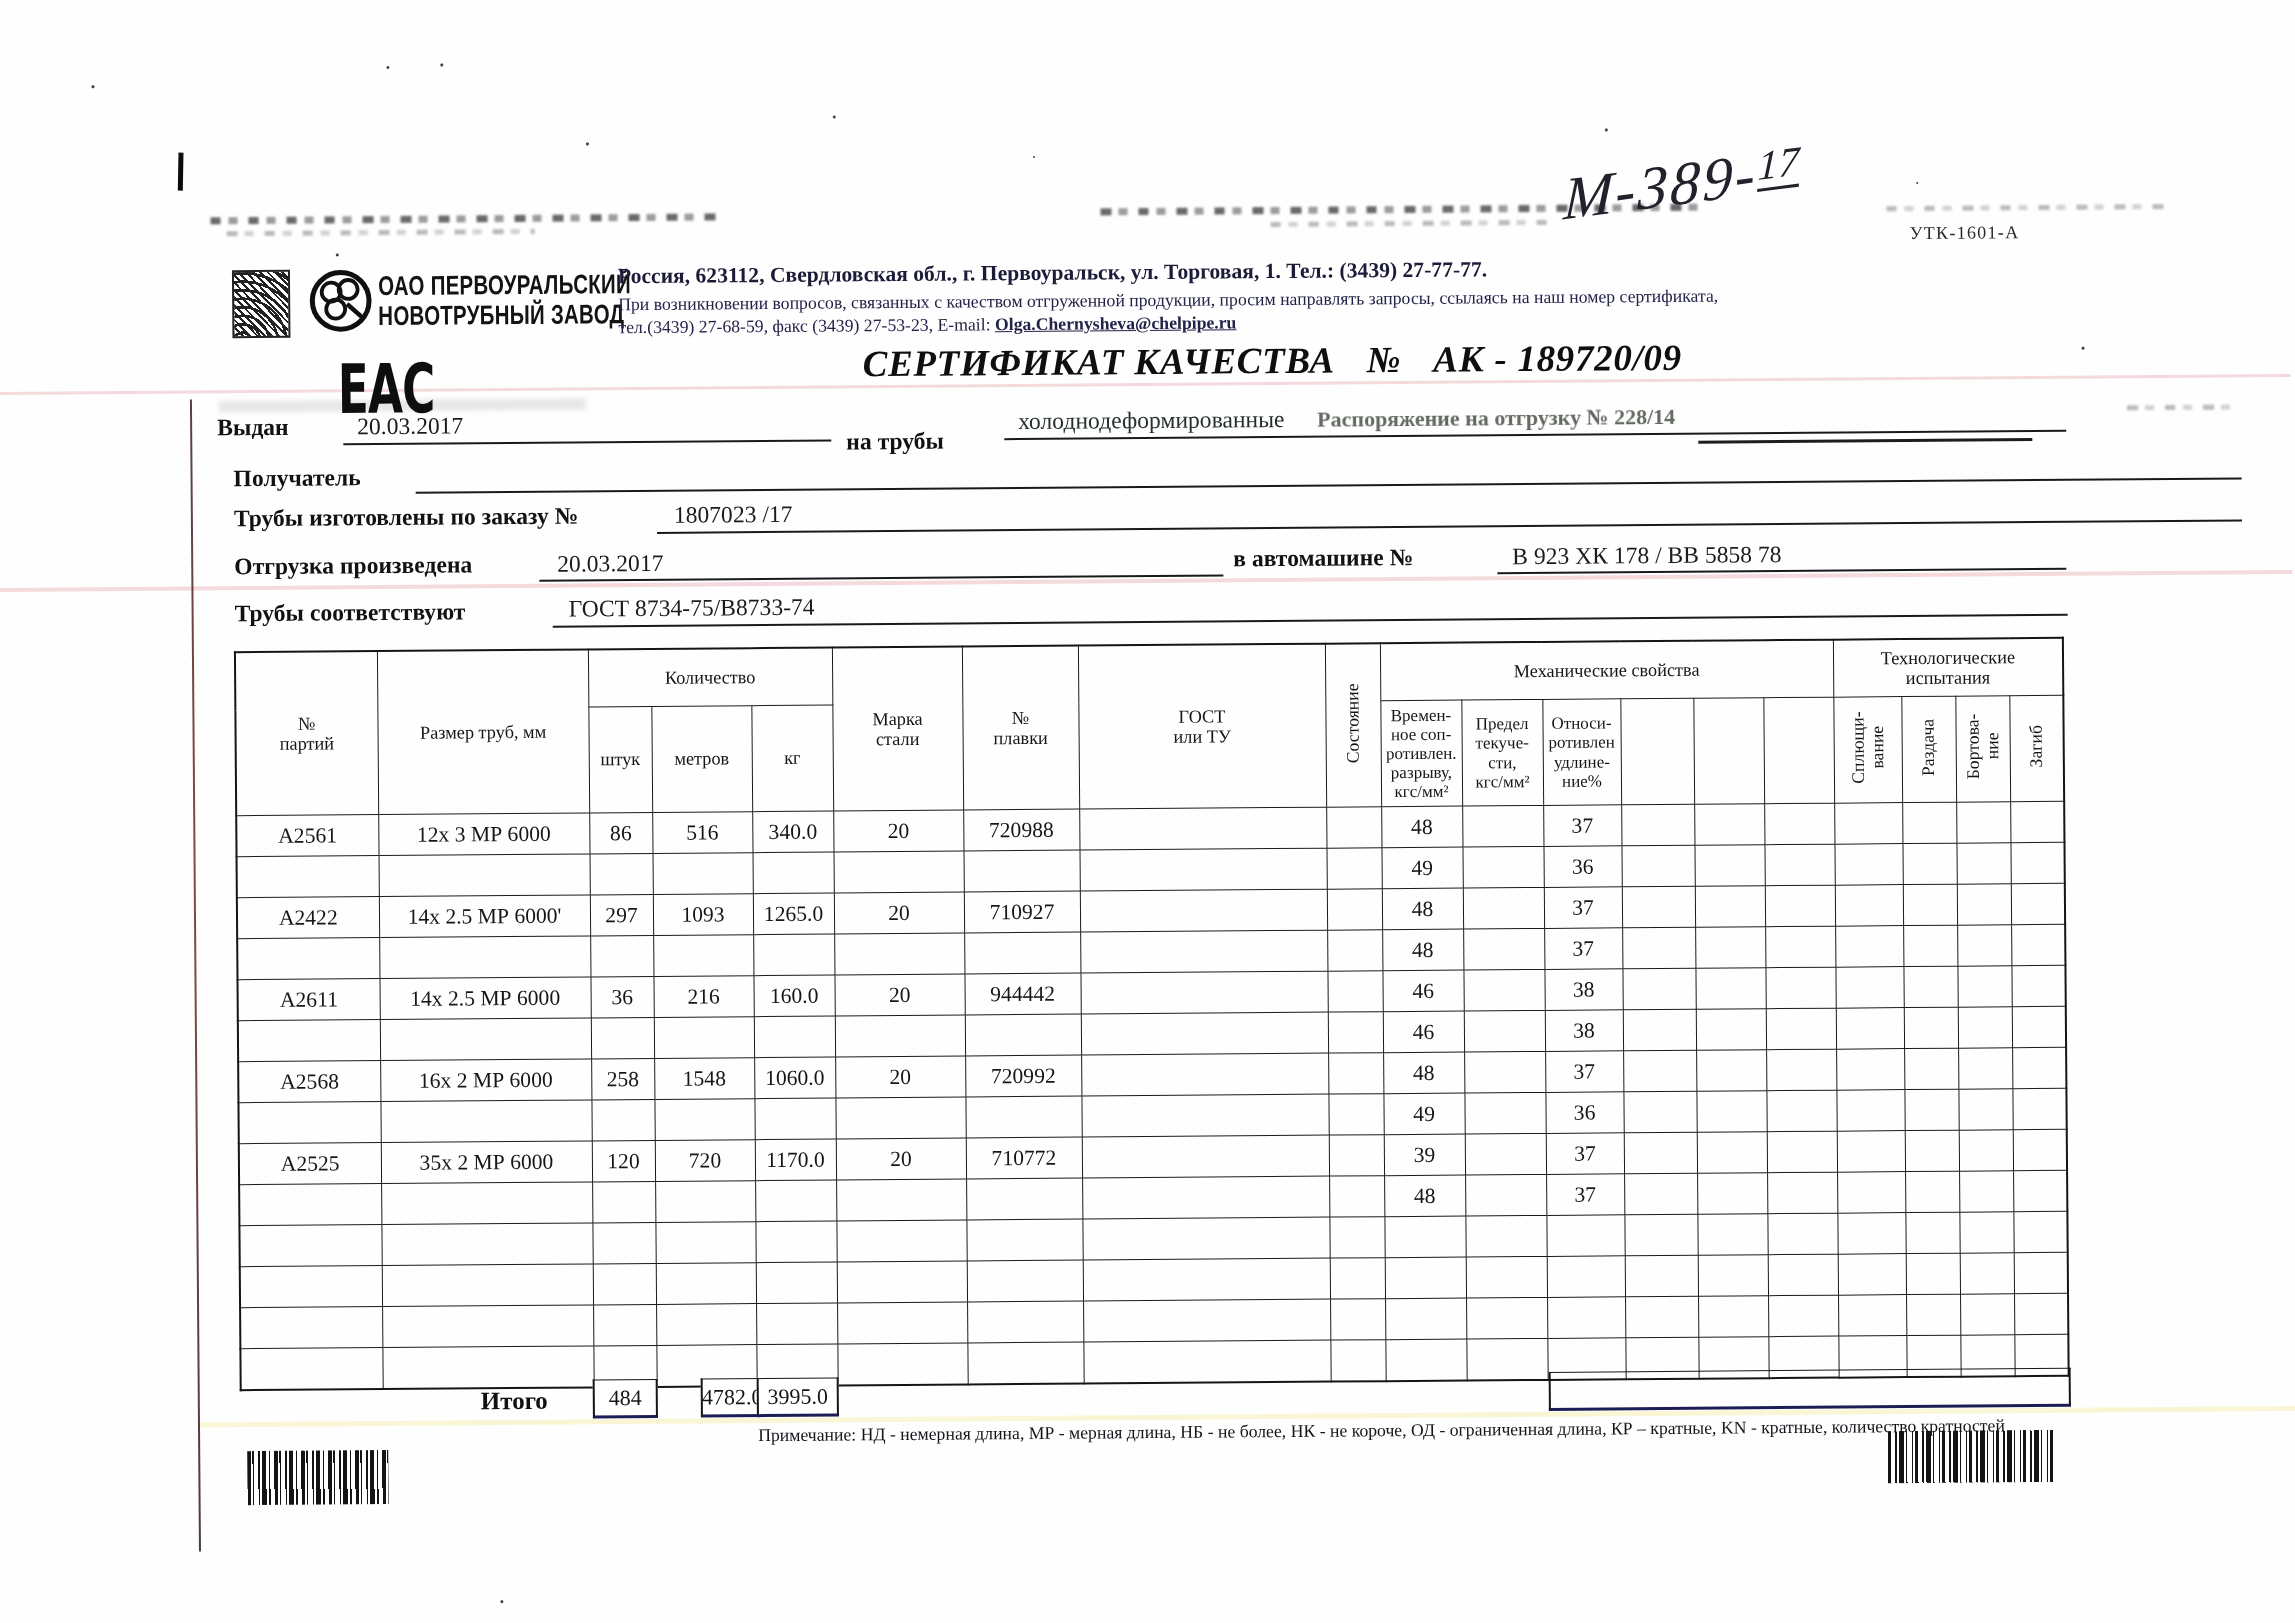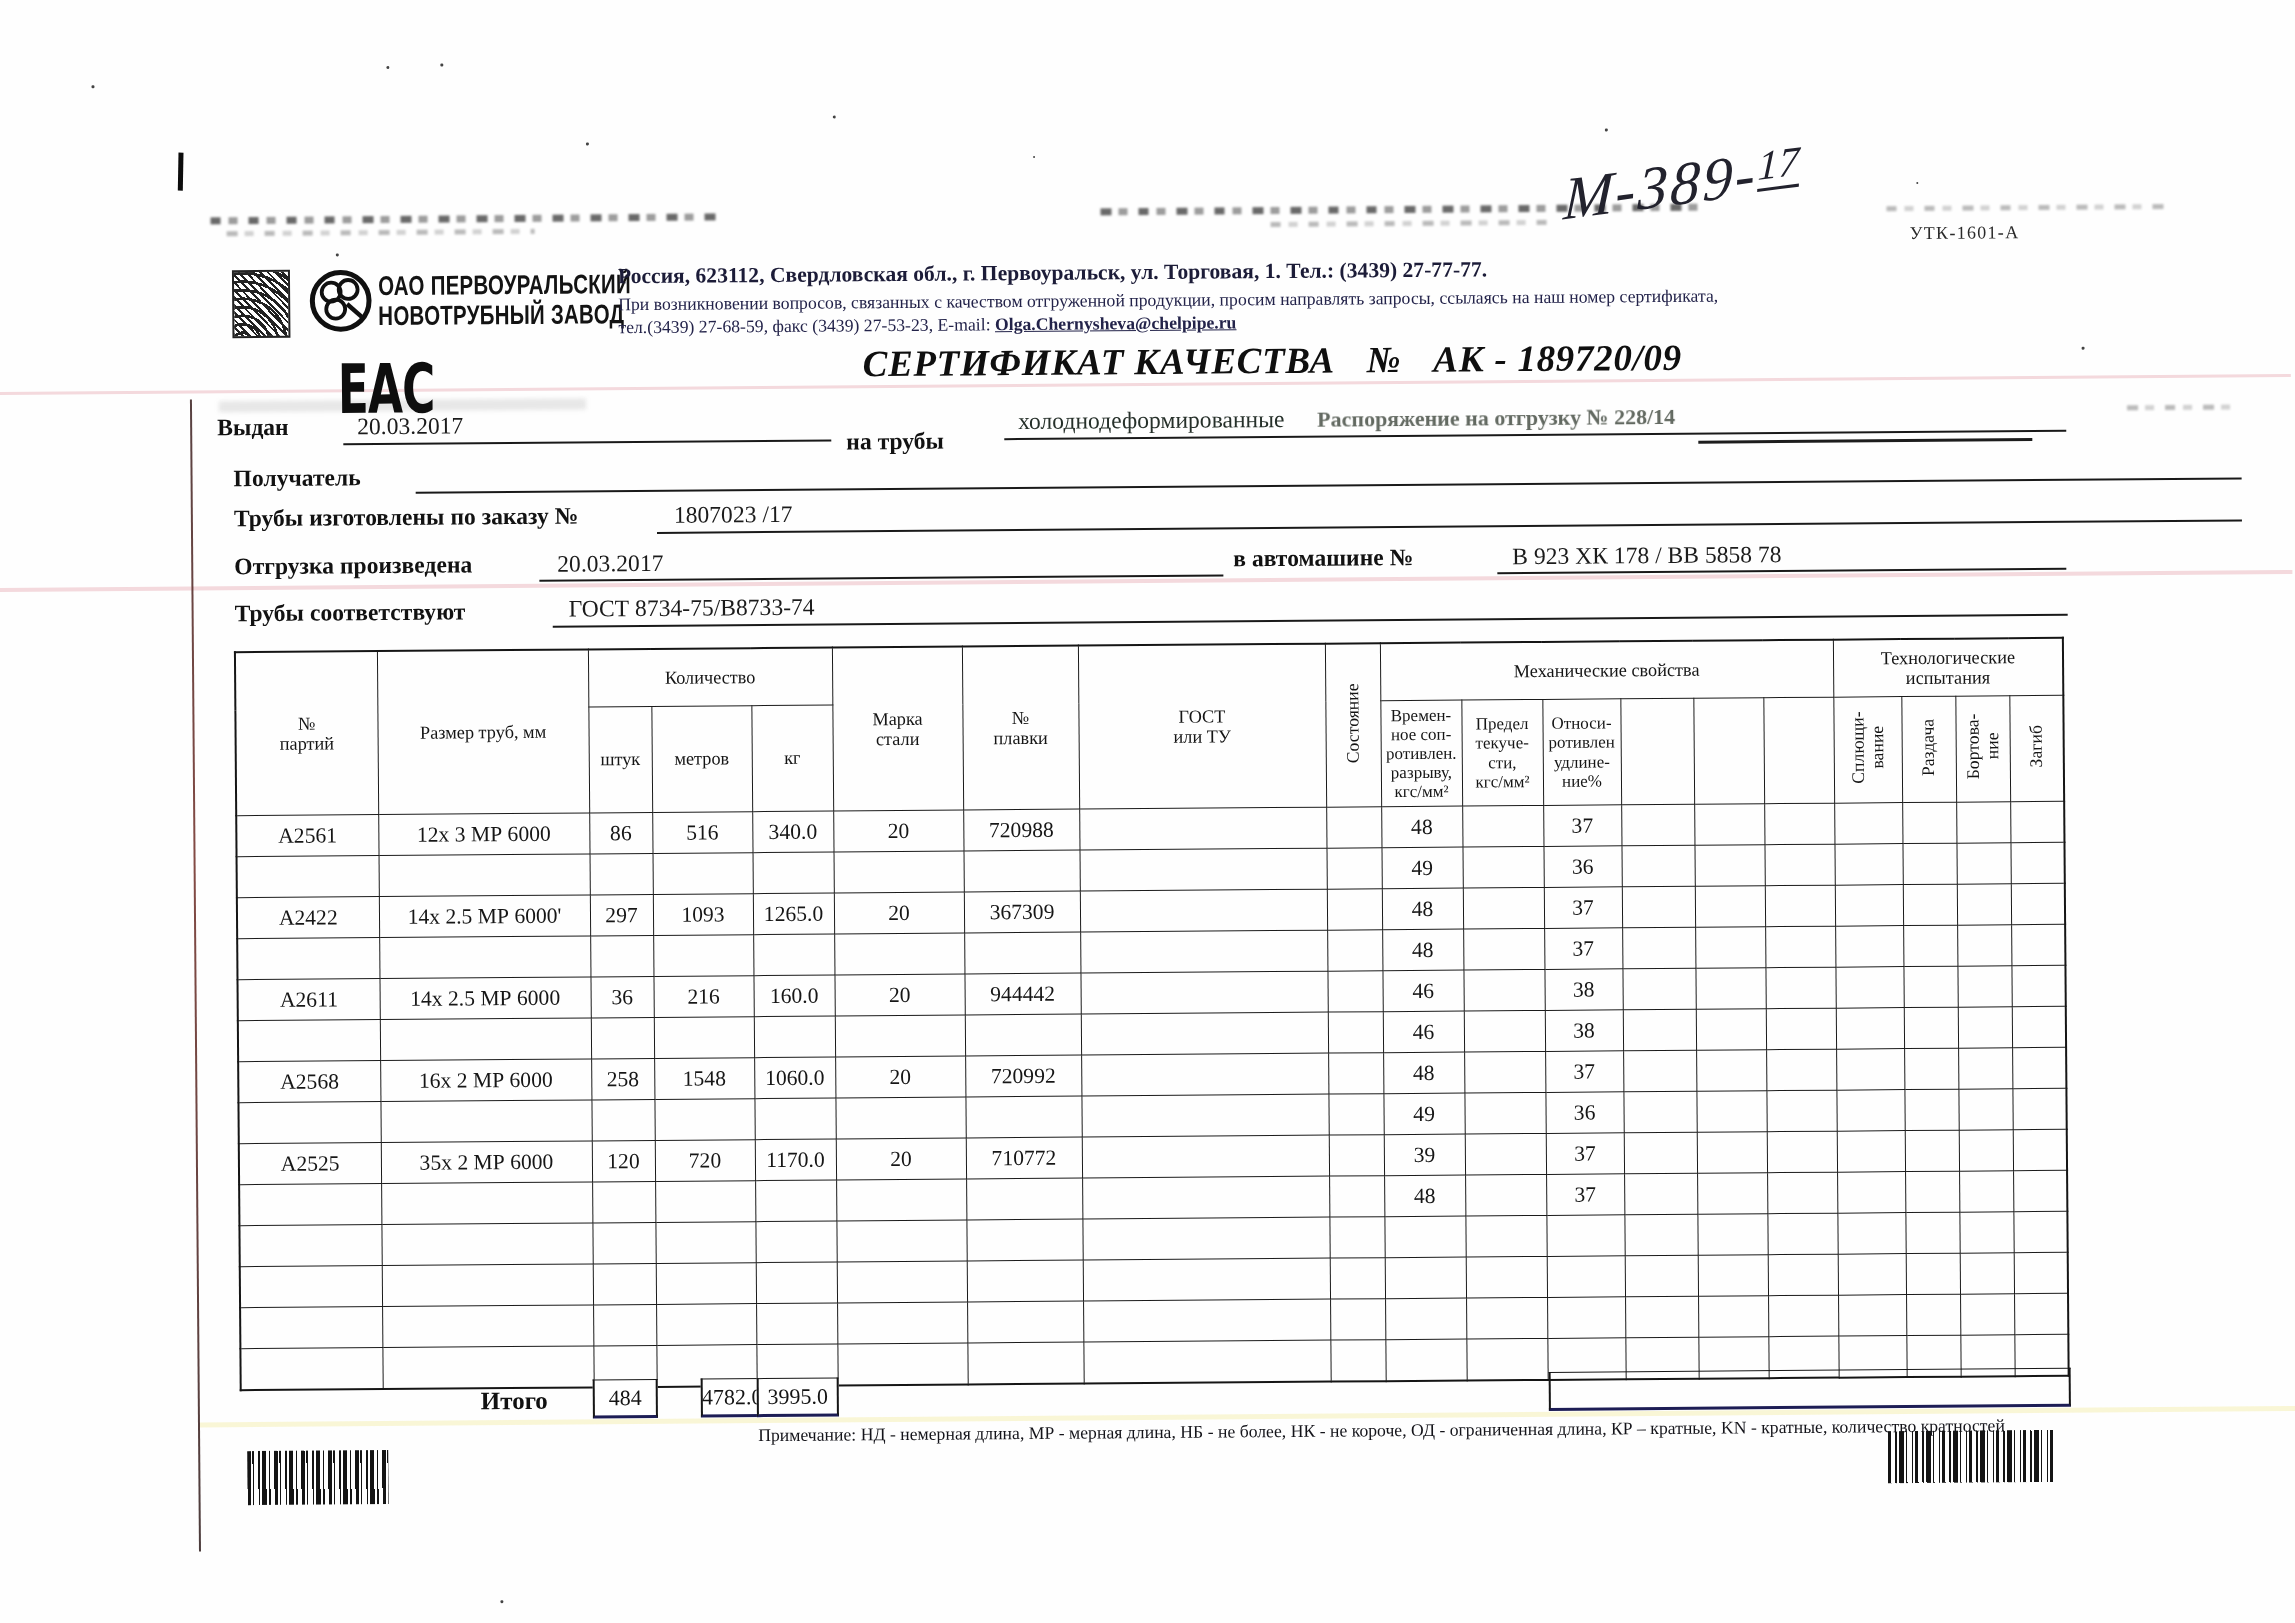--- a/index.html
+++ b/index.html
@@ -286,21 +286,21 @@
               <td></td>
               <td></td>
             </tr>
             <tr>
               <td>А2422</td>
               <td>14х 2.5 МР 6000'</td>
               <td>297</td>
               <td>1093</td>
               <td>1265.0</td>
               <td>20</td>
-              <td>367309</td>
+              <td>710927</td>
               <td></td>
               <td></td>
               <td>48</td>
               <td></td>
               <td>37</td>
               <td></td>
               <td></td>
               <td></td>
               <td></td>
               <td></td>

